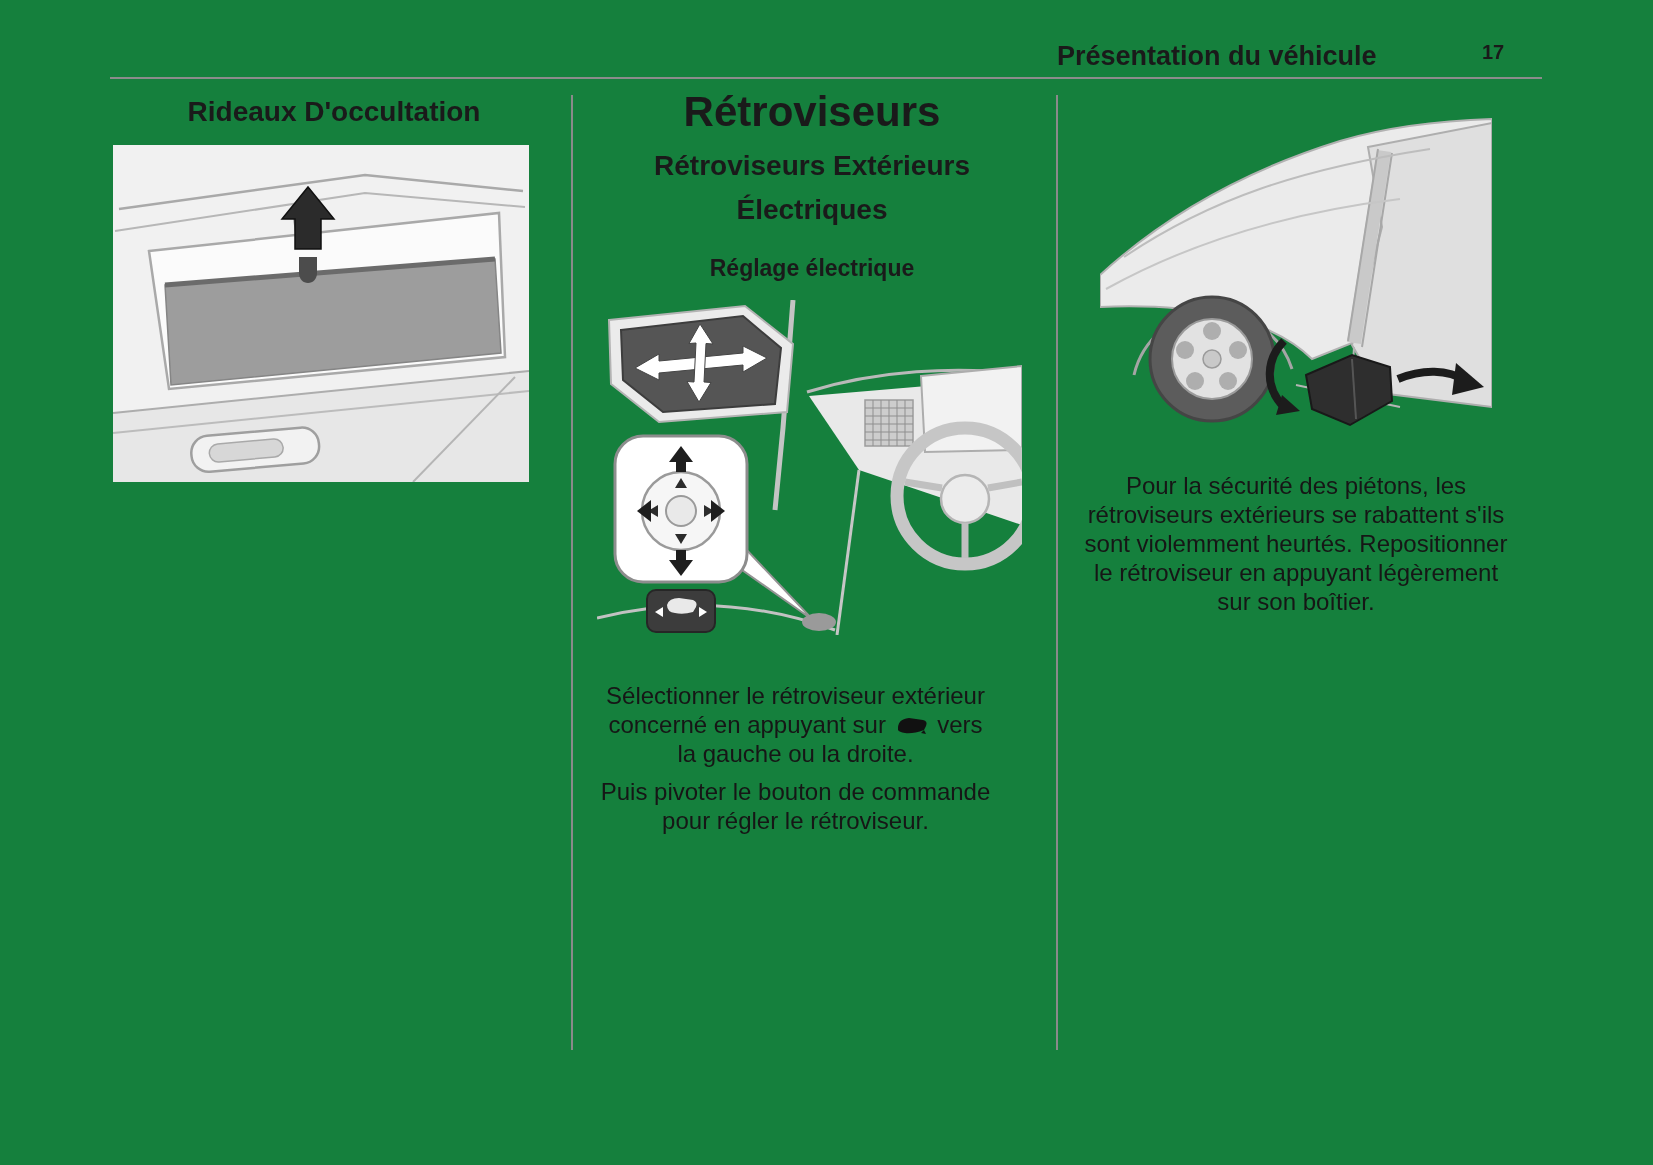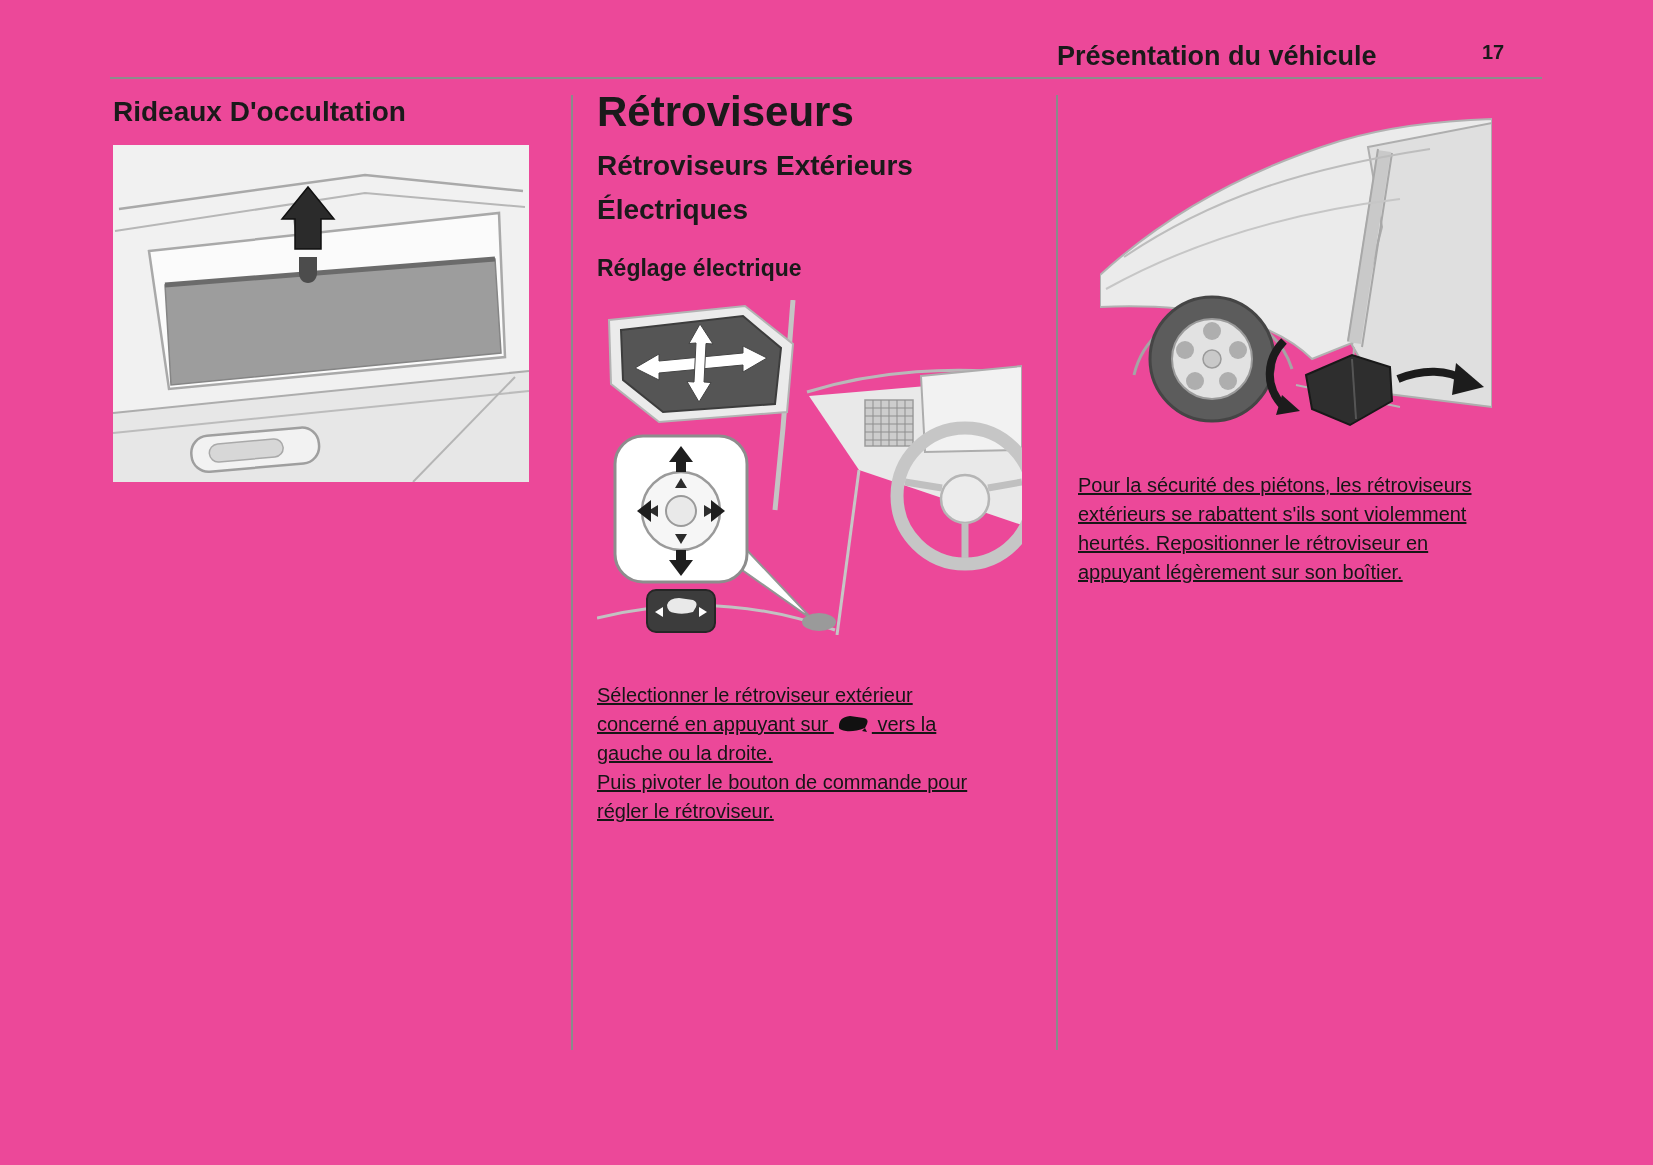--- a/index.html
+++ b/index.html
@@ -1,39 +1,39 @@
 <!DOCTYPE html>
 <html><head>
 <meta charset="utf-8">
 <style>
   * { margin:0; padding:0; box-sizing:border-box; }
   html,body { background:#ffffff; }
   .page {
-    position:relative; width:1653px; height:1165px; background:#ec4899;
+    position:relative; width:1653px; height:1165px; background:#15803d;
     font-family:"Liberation Sans", sans-serif; color:#1a1a1a; overflow:hidden;
   }
   .header-title { position:absolute; left:1057px; top:41px; font-size:27px; font-weight:700; white-space:nowrap; }
   .page-num { position:absolute; left:1482px; top:41px; font-size:20px; font-weight:700; }
   .header-rule { position:absolute; left:110px; top:77px; width:1432px; height:2px; background:#8c8c8c; }
   .v-divider { position:absolute; top:95px; height:955px; width:2px; background:#8a8a8a; }
   .divider-1 { left:571px; }
   .divider-2 { left:1056px; }
 
-  .col { position:absolute; }
+  .col { position:absolute;text-align:center; }
   .col-left  { left:113px;  top:95px; width:442px; }
   .col-mid   { left:597px;  top:92px; width:430px; }
   .col-right { left:1078px; top:95px; width:440px; }
 
   .h1 { font-size:42px; line-height:40px; font-weight:700; }
   .h2 { font-size:28px; line-height:34px; font-weight:700; }
   .h2-tight { white-space:nowrap; }
   .h2-mid { margin-top:12px; line-height:44px; }
   .h3 { font-size:23px; line-height:28px; font-weight:700; margin-top:22px; }
 
-  .body-text { font-size:20px; line-height:29px; color:#161616;text-decoration:underline; }
+  .body-text { font-size:24px; line-height:29px; color:#161616; }
   .col-left  .body-text { margin-top:49px; width:442px; }
   .col-mid   .body-text { margin-top:46px; width:397px; }
   .col-right .body-text { margin-top:44px; width:436px; }
 
   .figure { display:block; }
   .fig-left { margin-top:16px; width:416px; height:337px; }
   .fig-mid  { margin-top:18px; width:425px; height:335px; }
   .fig-right{ margin:12px 0 0 22px; width:392px; height:320px; }
 
   .inline-icon { display:inline-block; width:34px; height:22px; vertical-align:-3px; margin:0 2px; }
@@ -129,21 +129,21 @@
         <polygon points="58,312 66,307 66,317" fill="#ffffff"></polygon>
         <polygon points="110,312 102,307 102,317" fill="#ffffff"></polygon>
       </g>
       <ellipse cx="222" cy="322" rx="17" ry="9" fill="#9a9a9a"></ellipse>
     </svg>
 
     <p class="body-text"><span>Sélectionner le rétroviseur extérieur concerné en appuyant sur </span><svg class="inline-icon" viewBox="0 0 34 22">
           <path d="M3 16 Q2 5 14 4 L28 6 Q33 7 31 12 L29 16 Q18 20 10 19 Q4 18 3 16 Z" fill="#111"></path>
           <path d="M29 16 L31 20 L26 19 Z" fill="#111"></path>
         </svg><span> vers la gauche ou la droite.</span></p>
-    <p class="body-text" style="margin-top:0;">Puis pivoter le bouton de commande pour régler le rétroviseur.</p>
+    <p class="body-text" style="margin-top:9px;">Puis pivoter le bouton de commande pour régler le rétroviseur.</p>
   </div>
 
   <div class="col col-right">
 
     <svg class="figure fig-right" viewBox="0 0 392 320" role="img">
       <g>
         <path d="M0 168 C 70 104, 150 62, 240 34 C 280 22, 330 14, 392 12 L 392 60 C 330 64, 300 70, 282 118 L 252 236 L 212 252 C 170 210, 90 196, 0 200 Z" fill="#ebebeb" stroke="#b2b2b2" stroke-width="2"></path>
         <polygon points="268,40 392,16 392,300 280,286 252,238 282,120" fill="#dfdfdf" stroke="#aeaeae" stroke-width="2"></polygon>
         <path d="M284 44 L254 236" stroke="#c9c9c9" stroke-width="14" fill="none"></path>
         <path d="M278 42 L248 234 M292 46 L262 240" stroke="#a8a8a8" stroke-width="2" fill="none"></path>

